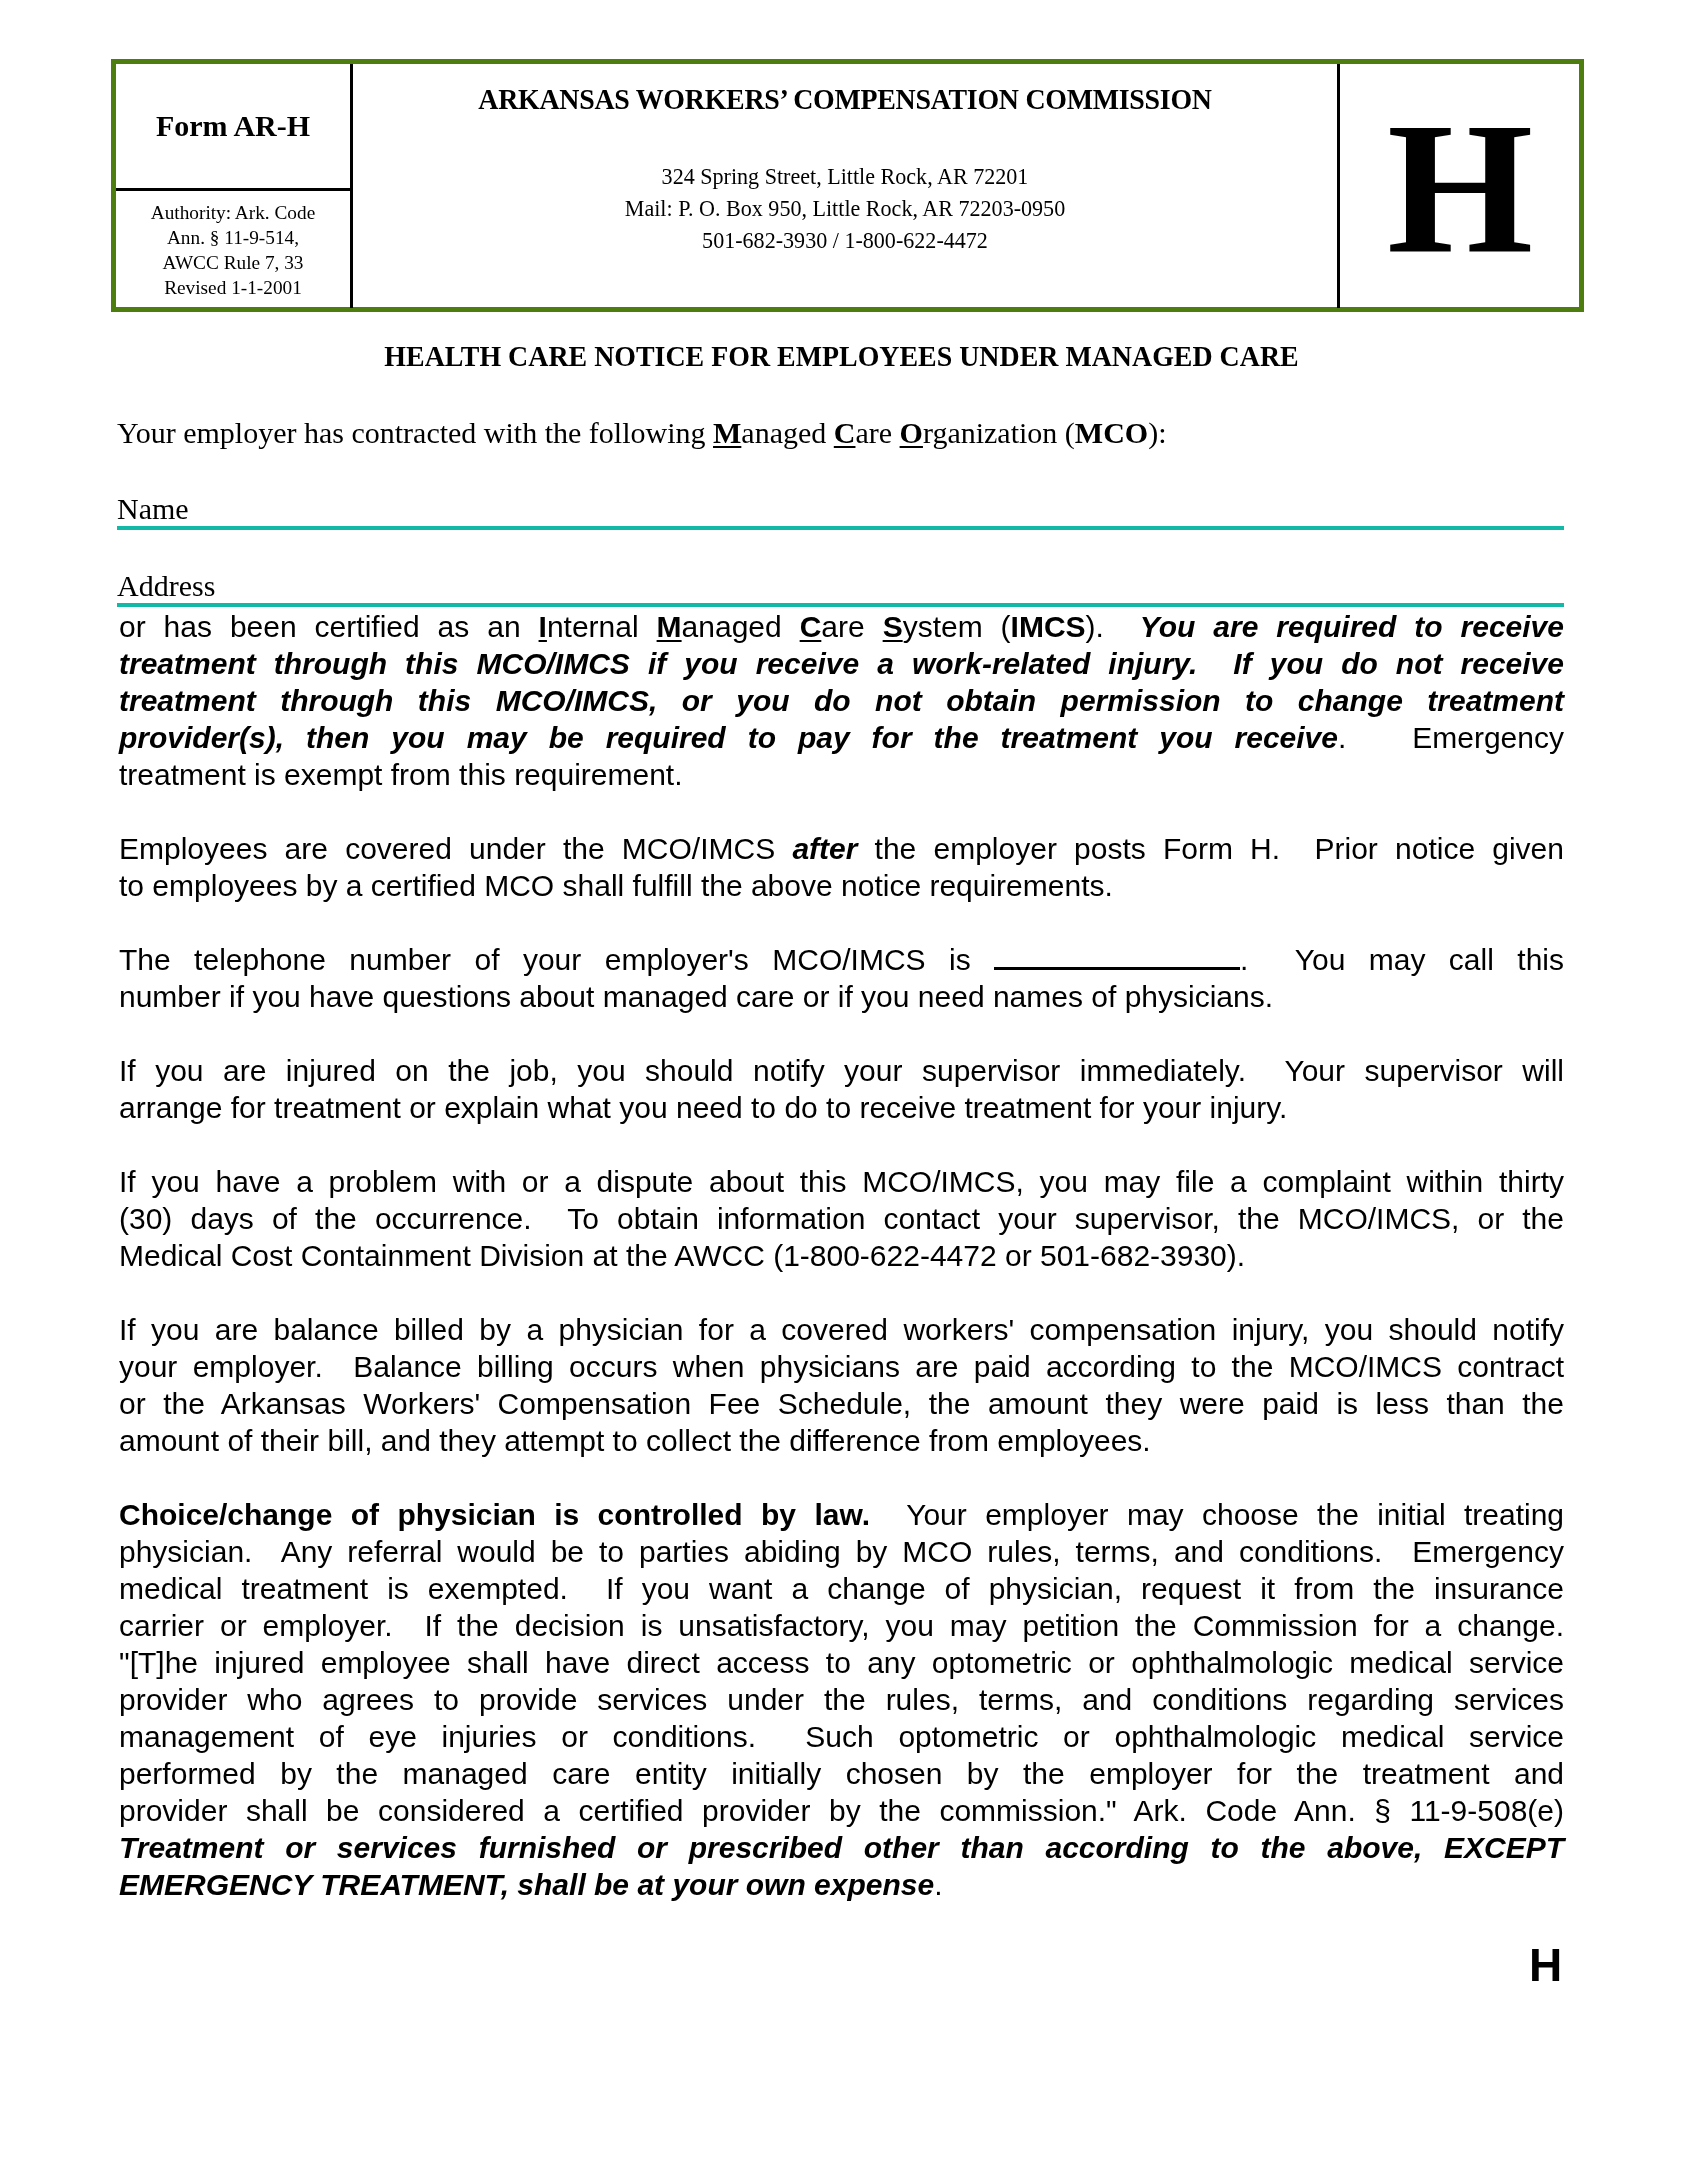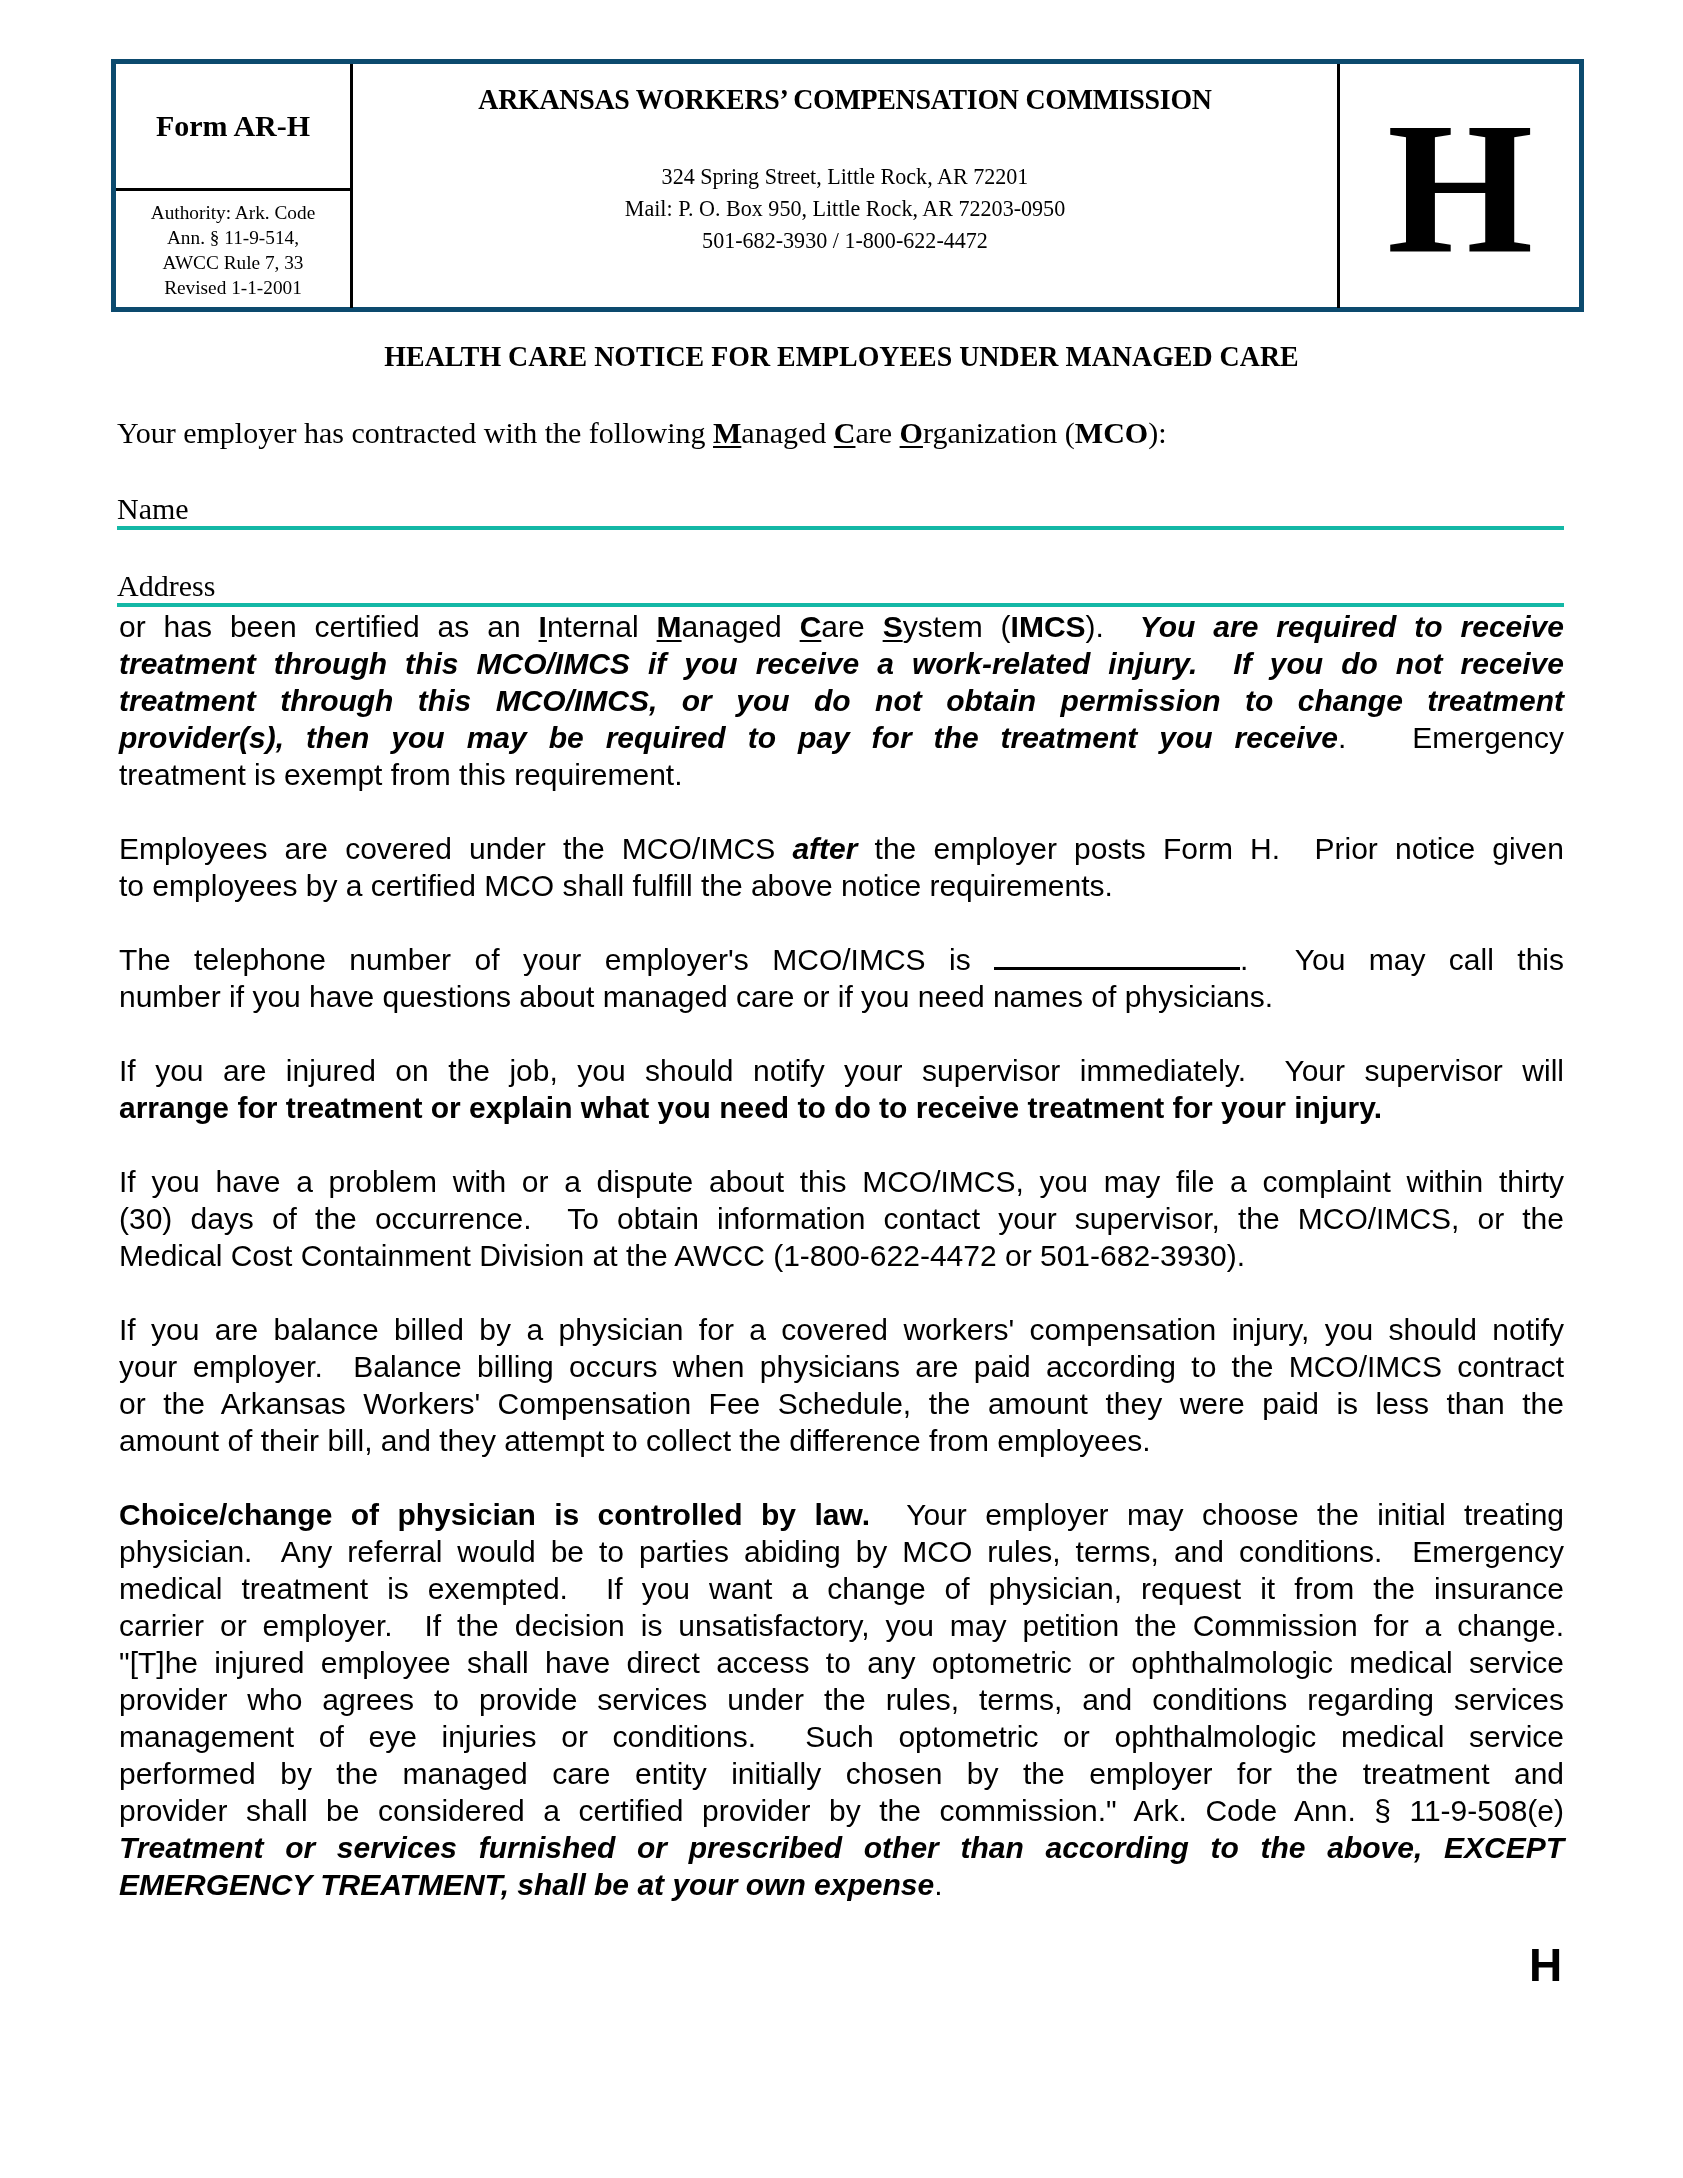--- a/index.html
+++ b/index.html
@@ -1,21 +1,21 @@
 <!DOCTYPE html>
 <html><head>
 <meta charset="utf-8">
 <style>
   html, body { margin: 0; padding: 0; background: #ffffff; }
   body { width: 1683px; height: 2178px; position: relative; overflow: hidden; color: #000; }
   .serif { font-family: "Liberation Serif", "DejaVu Serif", serif; }
   .sans { font-family: "Liberation Sans", "DejaVu Sans", sans-serif; }
 
   
-  .header-box { position: absolute; left: 111px; top: 59px; width: 1473px; height: 253px; box-sizing: border-box; border: 5px solid #0c4a6e; }
+  .header-box { position: absolute; left: 111px; top: 59px; width: 1473px; height: 253px; box-sizing: border-box; border: 5px solid #4d7c0f; }
   .col-left { position: absolute; left: 0; top: 0; width: 234px; height: 244px; border-right: 3px solid #000; }
   .form-id { position: absolute; left: 0; top: 0; width: 234px; height: 124px; border-bottom: 3px solid #000; display: flex; align-items: center; justify-content: center; font-size: 30px; font-weight: bold; }
   .authority { position: absolute; left: 0; top: 127px; width: 234px; height: 117px; display: flex; flex-direction: column; align-items: center; justify-content: center; font-size: 19.3px; line-height: 25px; text-align: center; }
   .col-mid { position: absolute; left: 237px; top: 0; width: 984px; height: 244px; text-align: center; }
   .agency-name { position: absolute; left: 0; right: 0; top: 18px; font-size: 30px; font-weight: bold; letter-spacing: -0.3px; transform: scaleX(0.93); }
   .agency-addr { position: absolute; left: 0; right: 0; top: 97px; font-size: 23px; line-height: 32px; transform: scaleX(0.96); }
   .col-right { position: absolute; left: 1221px; top: 0; width: 3px; height: 244px; background: #000; }
   .big-h { position: absolute; left: 1224px; top: 0; width: 240px; height: 244px; display: flex; align-items: center; justify-content: center; font-size: 188px; font-weight: bold; line-height: 1; padding-top: 6px; box-sizing: border-box; }
 
   .notice-title { position: absolute; left: 0; width: 1683px; top: 339px; text-align: center; font-size: 30px; font-weight: bold; transform: scaleX(0.93); }
@@ -86,21 +86,21 @@
     <div class="para">
       <div class="line"><span class="" style="white-space: pre;">Employees are covered under the MCO/IMCS </span><span class="b i" style="white-space: pre;">after</span><span class="" style="white-space: pre;"> the employer posts Form H.  Prior notice given</span></div>
       <div class="line last"><span class="" style="white-space: pre;">to employees by a certified MCO shall fulfill the above notice requirements.</span></div>
     </div>
     <div class="para">
       <div class="line"><span class="" style="white-space: pre;">The telephone number of your employer's MCO/IMCS is </span><span class="blank" style="white-space: pre;"></span><span class="" style="white-space: pre;">.  You may call this</span></div>
       <div class="line last"><span class="" style="white-space: pre;">number if you have questions about managed care or if you need names of physicians.</span></div>
     </div>
     <div class="para">
       <div class="line"><span class="" style="white-space: pre;">If you are injured on the job, you should notify your supervisor immediately.  Your supervisor will</span></div>
-      <div class="line last"><span class="" style="white-space: pre; font-weight: bold;">arrange for treatment or explain what you need to do to receive treatment for your injury.</span></div>
+      <div class="line last"><span class="" style="white-space: pre;">arrange for treatment or explain what you need to do to receive treatment for your injury.</span></div>
     </div>
     <div class="para">
       <div class="line"><span class="" style="white-space: pre;">If you have a problem with or a dispute about this MCO/IMCS, you may file a complaint within thirty</span></div>
       <div class="line"><span class="" style="white-space: pre;">(30) days of the occurrence.  To obtain information contact your supervisor, the MCO/IMCS, or the</span></div>
       <div class="line last"><span class="" style="white-space: pre;">Medical Cost Containment Division at the AWCC (1-800-622-4472 or 501-682-3930).</span></div>
     </div>
     <div class="para">
       <div class="line"><span class="" style="white-space: pre;">If you are balance billed by a physician for a covered workers' compensation injury, you should notify</span></div>
       <div class="line"><span class="" style="white-space: pre;">your employer.  Balance billing occurs when physicians are paid according to the MCO/IMCS contract</span></div>
       <div class="line"><span class="" style="white-space: pre;">or the Arkansas Workers' Compensation Fee Schedule, the amount they were paid is less than the</span></div>

